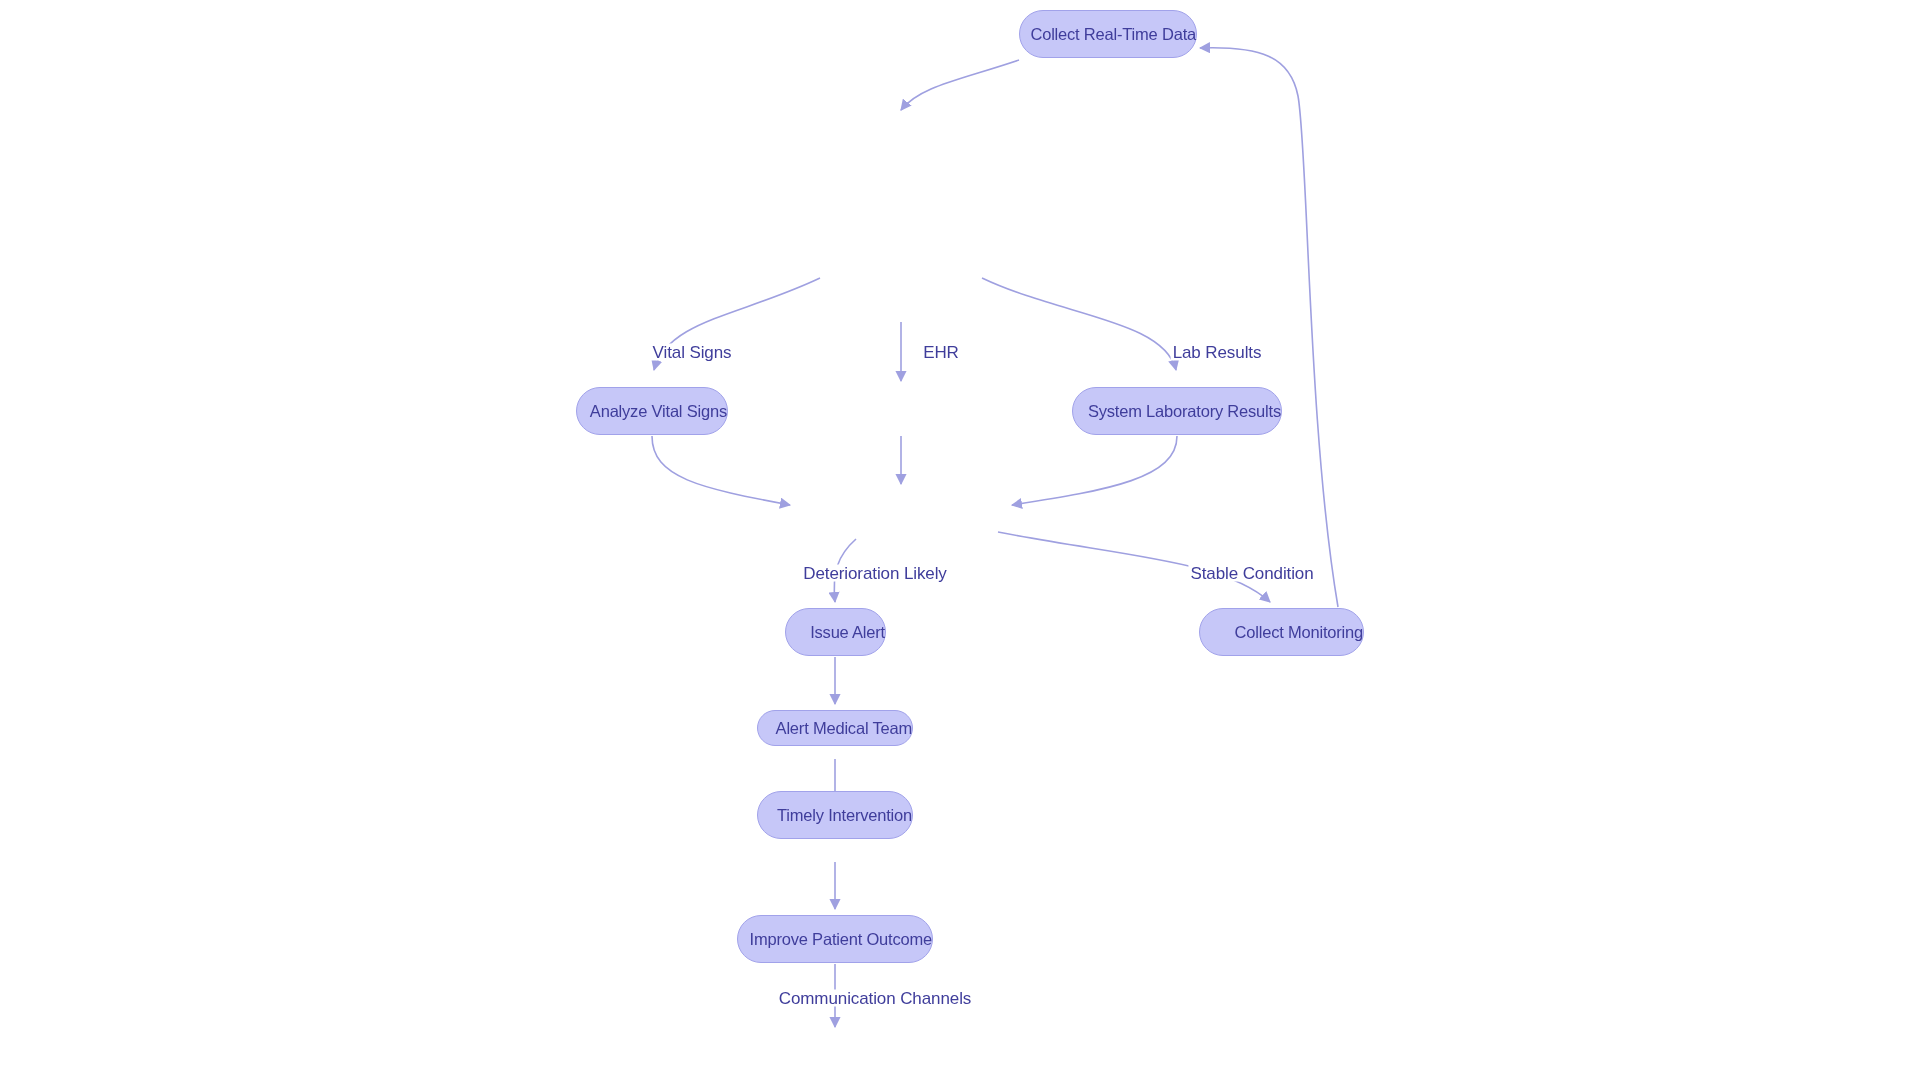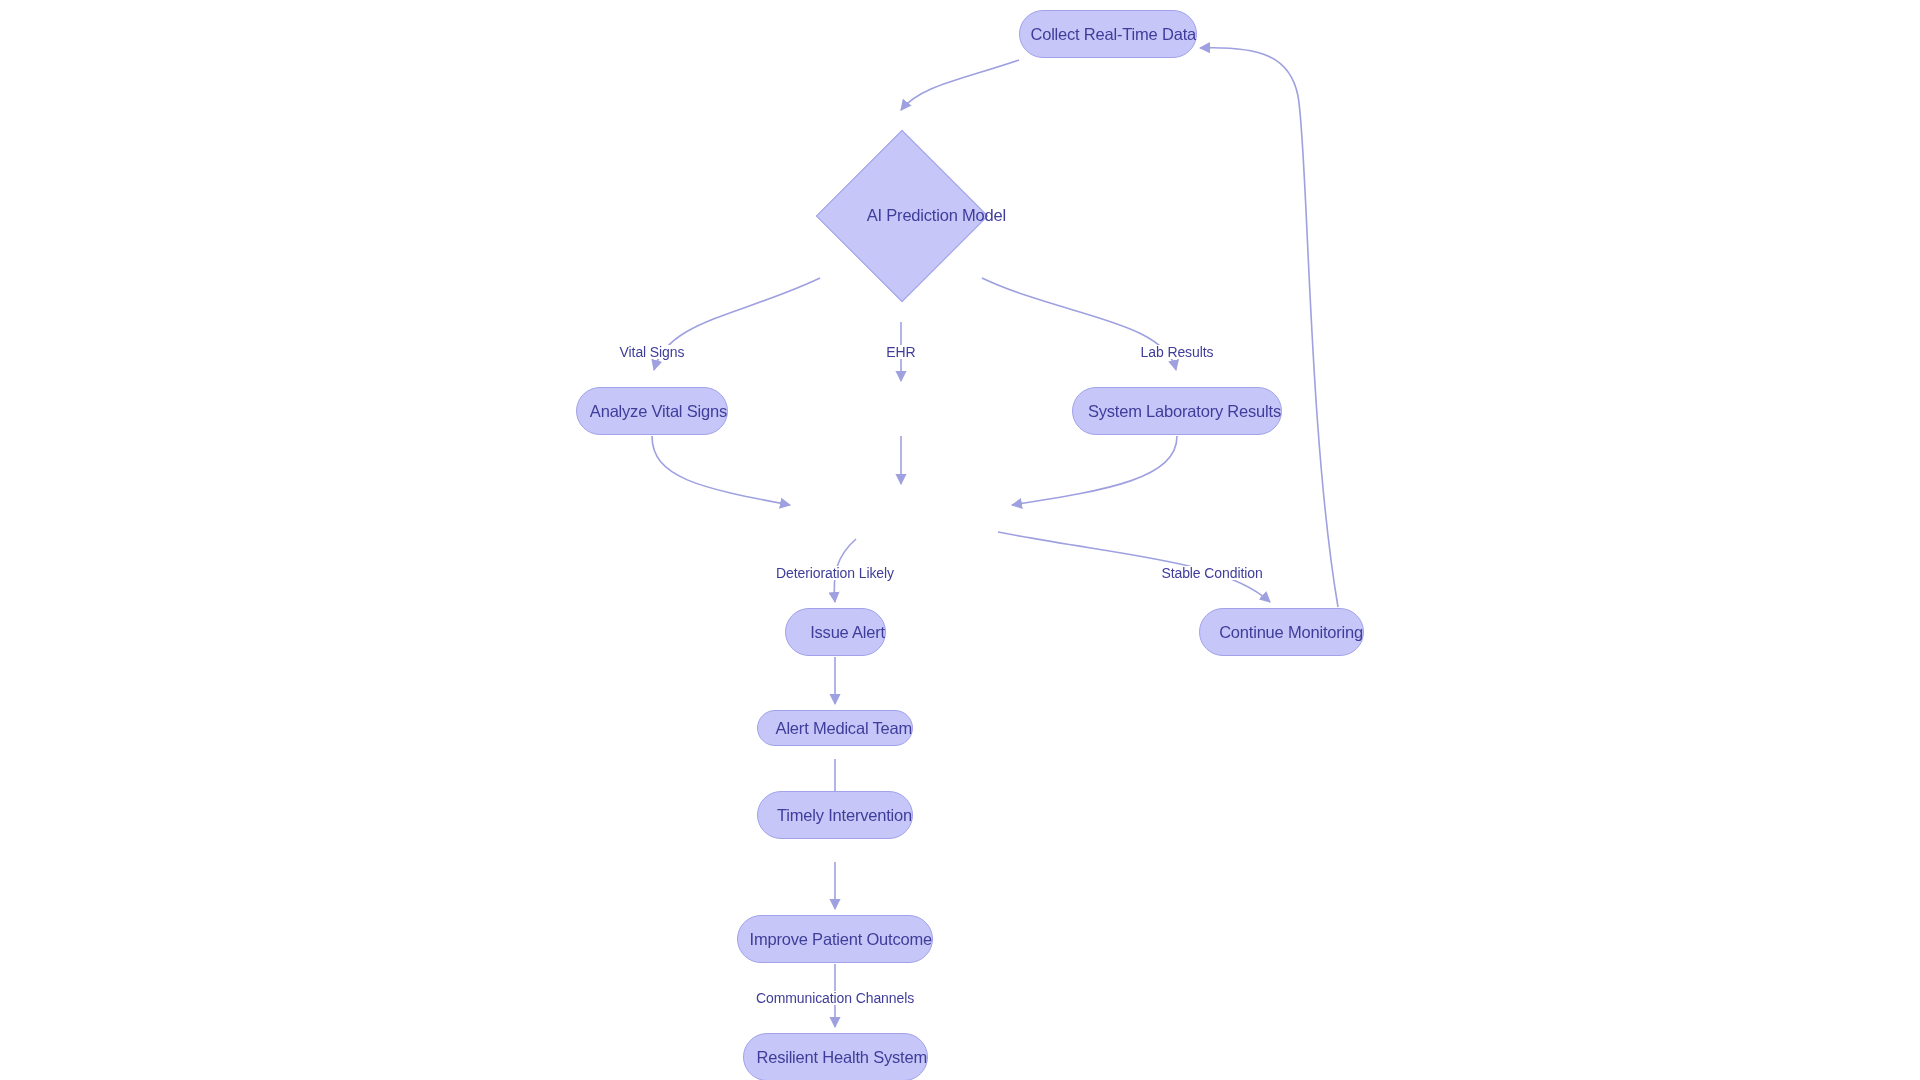--- a/index.html
+++ b/index.html
@@ -66,28 +66,29 @@
     transform: rotate(45deg);
   }
   .node.decision .node-label {
     position: relative;
     z-index: 2;
   }
   .edge-label {
     position: absolute;
     color: #3f3d9b;
     font-family: "Liberation Sans", sans-serif;
-    font-size: 14px;
+    font-size: 17px;
     letter-spacing: -0.1px;
     white-space: nowrap;
     background: #ffffff;
     padding: 0 2px;
     line-height: 1;
     transform: translate(-50%, -50%);
     pointer-events: none;
+    margin-left: 40px;
   }
 </style>
 </head>
 <body>
 
 <div id="canvas">
 
   <svg id="edges" viewBox="0 0 1920 1080" xmlns="http://www.w3.org/2000/svg">
     <defs>
       <marker id="arrow" viewBox="0 0 10 10" refX="9" refY="5" markerWidth="7" markerHeight="7" orient="auto-start-reverse">
@@ -105,62 +106,55 @@
       <path d="M 856 539 C 838 555 832 572 835 602"></path>
       <path d="M 998 532 C 1120 556 1224 560 1270 602"></path>
       <path d="M 835 657 L 835 704"></path>
       <path d="M 835 759 L 835 807"></path>
       <path d="M 835 862 L 835 909"></path>
       <path d="M 835 964 L 835 1027"></path>
       <path d="M 1338 607 C 1308 430 1308 150 1298 96 C 1290 56 1260 46 1200 48"></path>
     </g>
   </svg>
 
-  <div class="node decision" style="left:796px; top:110px; width:210px; height:210px;">
-    <span class="diamond-shape"></span>
-    <span class="node-label">AI Prediction Model</span>
-  </div>
 
   <div class="node" style="left:1019px; top:10px; width:178px; height:48px;">
     <span class="node-label">Collect Real-Time Data</span>
   </div>
 
   <div class="node" style="left:576px; top:387px; width:152px; height:48px;">
     <span class="node-label">Analyze Vital Signs</span>
   </div>
 
 
   <div class="node" style="left:1072px; top:387px; width:210px; height:48px;">
     <span class="node-label">System Laboratory Results</span>
   </div>
 
 
   <div class="node" style="left:785px; top:608px; width:101px; height:48px;">
     <span class="node-label">Issue Alert</span>
   </div>
 
   <div class="node" style="left:1199px; top:608px; width:165px; height:48px;">
-    <span class="node-label">Continue Monitoring</span>
+    <span class="node-label">Collect Monitoring</span>
   </div>
 
   <div class="node" style="left:757px; top:710px; width:156px; height:36px;">
     <span class="node-label">Alert Medical Team</span>
   </div>
 
   <div class="node" style="left:757px; top:791px; width:156px; height:48px;">
     <span class="node-label">Timely Intervention</span>
   </div>
 
   <div class="node" style="left:737px; top:915px; width:196px; height:48px;">
     <span class="node-label">Improve Patient Outcome</span>
   </div>
 
-  <div class="node" style="left:743px; top:1033px; width:185px; height:48px;">
-    <span class="node-label">Resilient Health System</span>
-  </div>
 
   <div class="edge-label" style="left:652px; top:352px;">Vital Signs</div>
   <div class="edge-label" style="left:901px; top:352px;">EHR</div>
   <div class="edge-label" style="left:1177px; top:352px;">Lab Results</div>
   <div class="edge-label" style="left:835px; top:573px;">Deterioration Likely</div>
   <div class="edge-label" style="left:1212px; top:573px;">Stable Condition</div>
   <div class="edge-label" style="left:835px; top:998px;">Communication Channels</div>
 
 </div>
 

